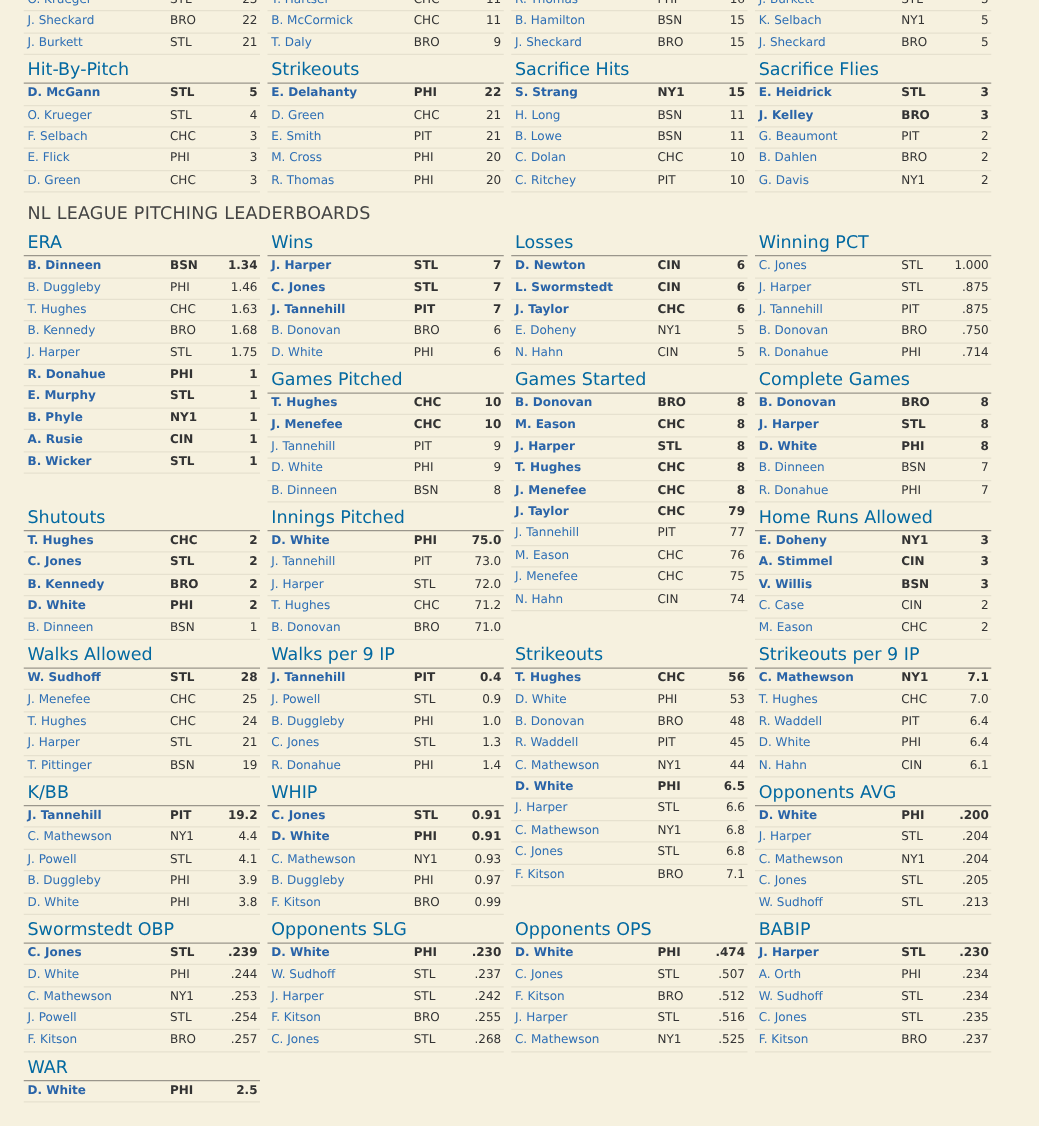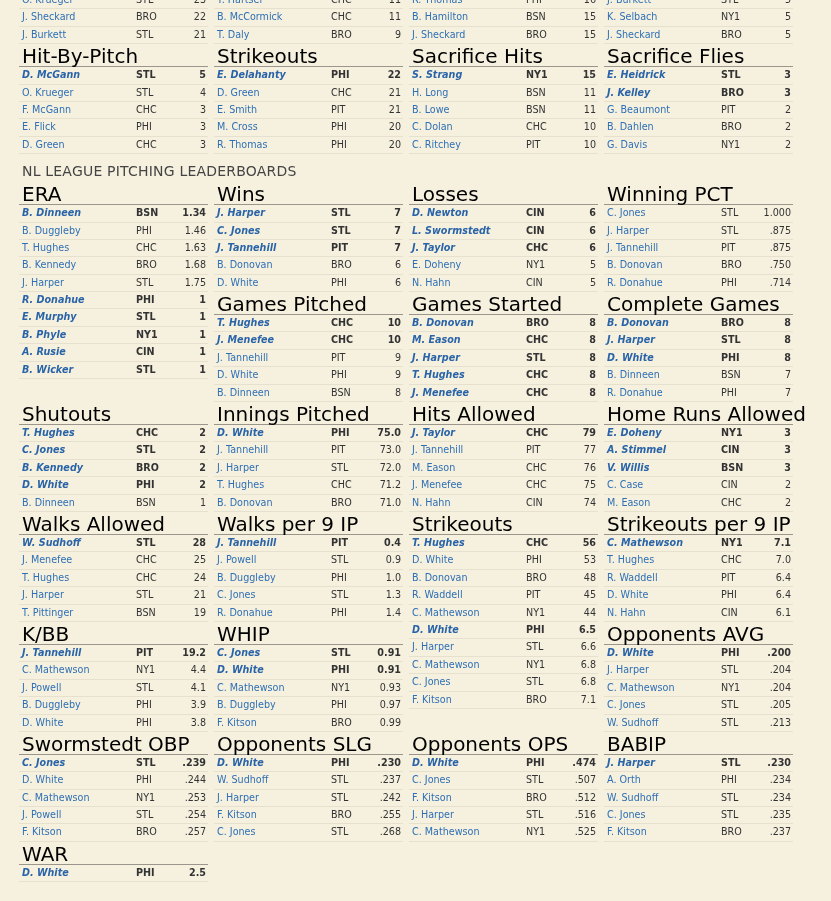--- a/index.html
+++ b/index.html
@@ -7,33 +7,33 @@
     width:831px; height:901px; overflow:hidden;
     background:#f6f1df;
     font-family:"DejaVu Sans","Liberation Sans",sans-serif;
     color:#333;
     position:relative;
   }
   .page { position:absolute; left:19px; top:-8px; width:780px; }
   .grid { display:grid; grid-template-columns: 189px 189px 189px 189px; column-gap:6px; }
   .board { margin:0; }
   .board-title {
-    font-size:20px; color:#000000; height:22px; line-height:24px;
+    font-size:14px; color:#0369a1; height:22px; line-height:24px;
     border-bottom:1px solid #9a968c; padding-left:3px;
     white-space:nowrap;
   }
   .row {
     display:flex; height:16.4px; line-height:16.4px; font-size:9.6px;
     border-bottom:1px solid #e6e1cf;
   }
   .row .name { flex:0 0 114px; color:#2e6fb5; padding-left:3px; white-space:nowrap; overflow:hidden; }
   .row .team { flex:0 0 42px; color:#333; }
   .row .val { flex:1; text-align:right; color:#333; padding-right:2px; }
   .row.lead .name, .row.lead .team, .row.lead .val { font-weight:bold; }
-  .row.lead .name { color:#2a64a8;font-style:italic; }
+  .row.lead .name { color:#2a64a8; }
   .section-title {
     font-size:14px; color:#444; height:22px; line-height:22px; margin:6px 0 0 3px;
     letter-spacing:0.2px;
   }
 </style>
 </head>
 <body>
 
 <div class="page">
   <div class="grid" id="top-partial">
@@ -113,21 +113,21 @@
           <a class="name">D. McGann</a>
           <span class="team">STL</span>
           <span class="val">5</span>
         </div>
         <div class="row">
           <a class="name">O. Krueger</a>
           <span class="team">STL</span>
           <span class="val">4</span>
         </div>
         <div class="row">
-          <a class="name">F. McGann</a>
+          <a class="name">F. Selbach</a>
           <span class="team">CHC</span>
           <span class="val">3</span>
         </div>
         <div class="row">
           <a class="name">E. Flick</a>
           <span class="team">PHI</span>
           <span class="val">3</span>
         </div>
         <div class="row">
           <a class="name">D. Green</a>
@@ -495,21 +495,20 @@
           <span class="team">CHC</span>
           <span class="val">71.2</span>
         </div>
         <div class="row">
           <a class="name">B. Donovan</a>
           <span class="team">BRO</span>
           <span class="val">71.0</span>
         </div>
       </div>
       <div class="board">
-        <div class="board-title">Hits Allowed</div>
         <div class="row lead">
           <a class="name">J. Taylor</a>
           <span class="team">CHC</span>
           <span class="val">79</span>
         </div>
         <div class="row">
           <a class="name">J. Tannehill</a>
           <span class="team">PIT</span>
           <span class="val">77</span>
         </div>

